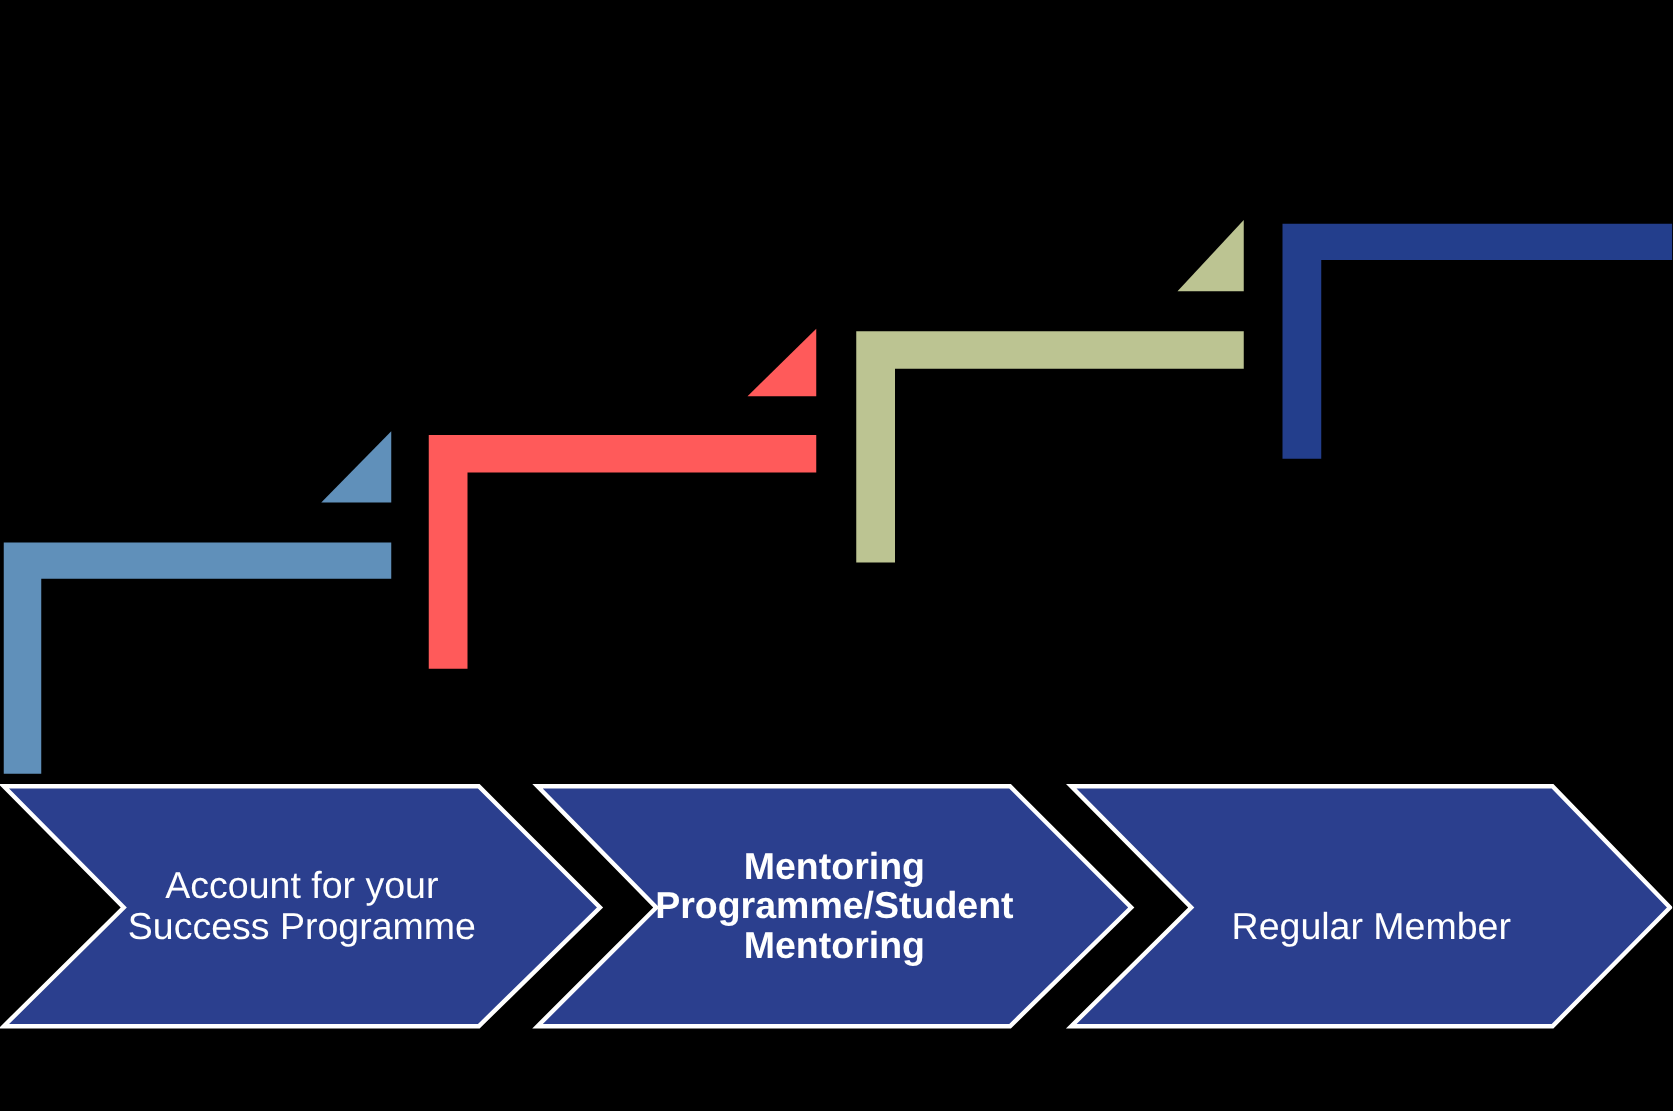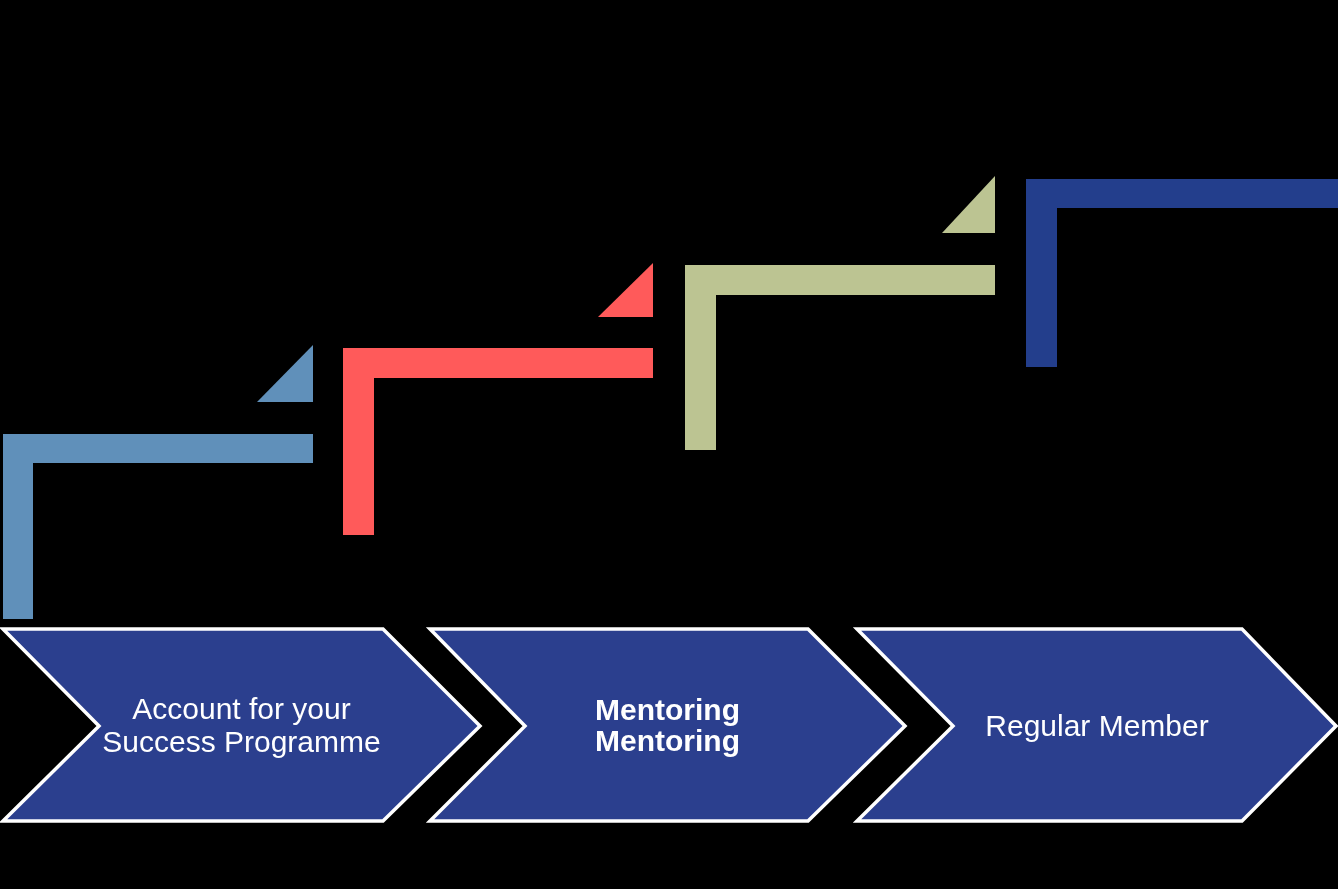--- a/index.html
+++ b/index.html
@@ -41,21 +41,21 @@
     line-height: 33px;
     font-weight: 400;
     pointer-events: none;
   }
   .chevron-label span {
     display: block;
     white-space: nowrap;
   }
   #label-1 { left: 3px;   width: 477px; }
   #label-2 { left: 430px; width: 475px; line-height: 31.5px; font-weight: bold; }
-  #label-3 { left: 857px; width: 480px; }
+  #label-3 { left: 857px; width: 480px; margin-top: 16px; }
 </style>
 </head>
 <body>
 
 <div class="stage">
 
   <svg class="diagram-svg" viewBox="0 0 1338 889">
 
     <polygon points="3,434 313,434 313,463 33,463 33,619 3,619" fill="#6090BA"></polygon>
     <polygon points="257,402 313,402 313,345" fill="#6090BA"></polygon>
@@ -73,20 +73,21 @@
     <polygon class="chevron-poly" points="857,629 1242,629 1336,726 1242,821 857,821 953,726" fill="#2B3F8E"></polygon>
   </svg>
 
   <div class="chevron-label" id="label-1">
     <span>Account for your</span>
     <span>Success Programme</span>
   </div>
 
   <div class="chevron-label" id="label-2">
     <span>Mentoring</span>
+    <span>Programme/Student</span>
     <span>Mentoring</span>
   </div>
 
   <div class="chevron-label" id="label-3">
     <span>Regular Member</span>
   </div>
 
 </div>
 
 </body></html>

